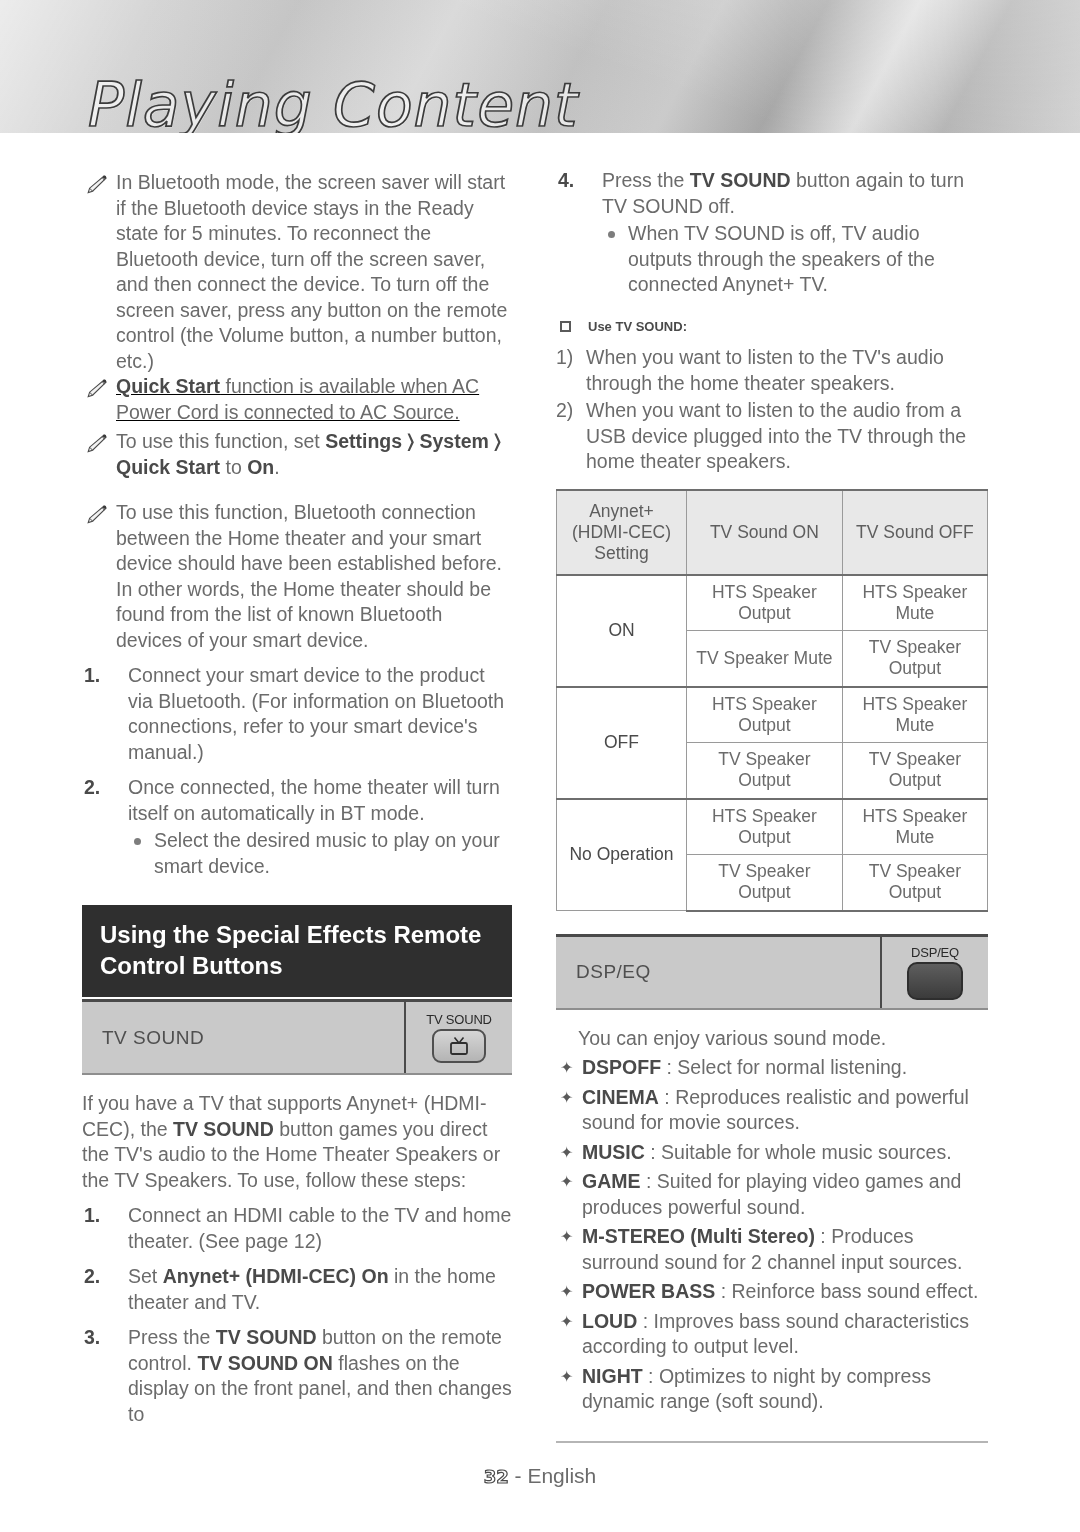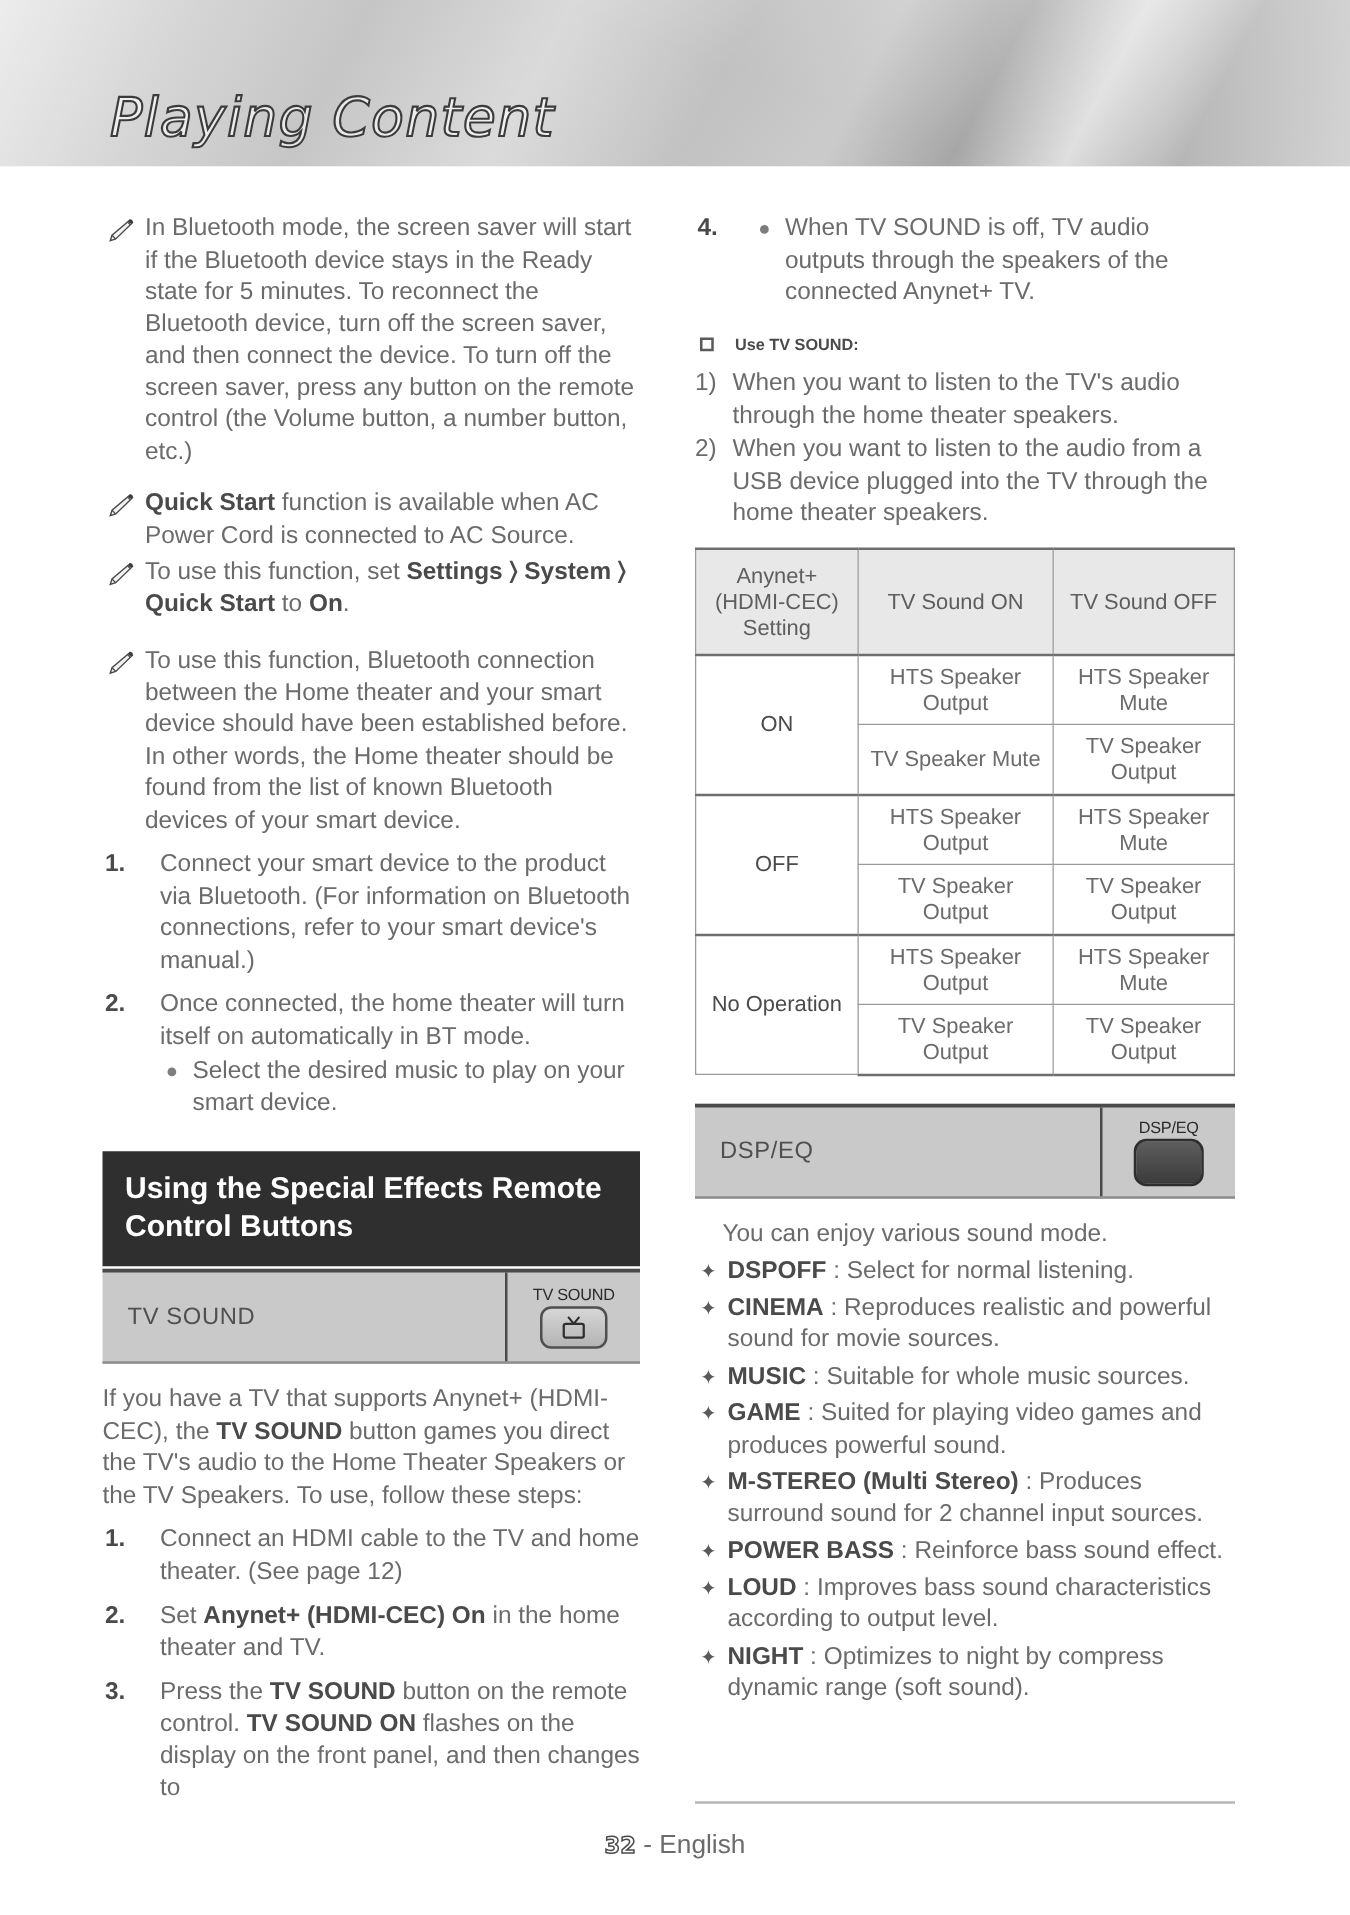--- a/index.html
+++ b/index.html
@@ -30,21 +30,21 @@
     overflow: hidden;
   }
   .banner::after{
     content:""; position:absolute; inset:0;
     background: linear-gradient(200deg, rgba(255,255,255,0.35) 0%, rgba(255,255,255,0) 45%);
   }
   .banner-title {
     position: absolute; left: 88px; top: 70px;
     font-family: "DejaVu Sans", sans-serif;
     font-style: italic; font-weight: 400;
-    font-size: 43px; letter-spacing: 1px;
+    font-size: 60px; letter-spacing: 1px;
     color: transparent;
     -webkit-text-stroke: 1.7px #3c3c3c;
     text-shadow: 0.8px 0.8px 0 rgba(255,255,255,0.6);
     white-space: nowrap; z-index: 3; text-align: right;
   }
 
   
   .col { position: absolute; top: 168px; width: 430px; }
   .col-left  { left: 82px; }
   .col-right { left: 556px; width: 432px; }
@@ -172,21 +172,21 @@
         <path d="M20 2 L22 4.2 L8.6 17.2 L4.2 18.6 L5.6 14.2 Z" fill="#f2f2f2" stroke="#4a4a4a" stroke-width="1.1"></path>
         <path d="M18.2 3.8 L20.3 5.9" stroke="#4a4a4a" stroke-width="1"></path>
         <path d="M5.6 14.2 L8.6 17.2" stroke="#4a4a4a" stroke-width="1"></path>
         <circle cx="20.6" cy="3.2" r="1.6" fill="#3a3a3a"></circle>
       </svg>
       <div class="para">In Bluetooth mode, the screen saver will start if the Bluetooth device stays in the Ready state for 5 minutes. To reconnect the Bluetooth device, turn off the screen saver, and then connect the device. To turn off the screen saver, press any button on the remote control (the Volume button, a number button, etc.)</div>
     </div>
 
 
 
-    <div class="noteitem" style="margin-top:16px;">
+    <div class="noteitem" style="margin-top:0;text-decoration:underline;">
       <svg class="note-icon" viewBox="0 0 24 20">
         <path d="M20 2 L22 4.2 L8.6 17.2 L4.2 18.6 L5.6 14.2 Z" fill="#f2f2f2" stroke="#4a4a4a" stroke-width="1.1"></path>
         <path d="M18.2 3.8 L20.3 5.9" stroke="#4a4a4a" stroke-width="1"></path>
         <path d="M5.6 14.2 L8.6 17.2" stroke="#4a4a4a" stroke-width="1"></path>
         <circle cx="20.6" cy="3.2" r="1.6" fill="#3a3a3a"></circle>
       </svg>
       <div class="para"><b>Quick Start</b><span> function is available when AC Power Cord is connected to AC Source.</span></div>
     </div>
 
     <div class="noteitem" style="margin-top:4px;">
@@ -255,20 +255,21 @@
       <div class="para"><span>Press the </span><b>TV SOUND</b><span> button on the remote control. </span><b>TV SOUND ON</b><span> flashes on the display on the front panel, and then changes to </span></div>
 
     </div>
 
   </div>
 
   <div class="col col-right">
 
     <div class="num-row" style="margin-top:0;">
       <span class="num-lbl">4.</span>
+      <div class="para"><span>Press the </span><b>TV SOUND</b><span> button again to turn TV SOUND off.</span></div>
       <div class="bullet-row" style="margin-top:2px;">
         <span class="bullet-dot"></span>
         <div class="para">When TV SOUND is off, TV audio outputs through the speakers of the connected Anynet+ TV.</div>
       </div>
     </div>
 
     <div class="sq-row">
       <span class="sq-mark"></span>
       <div class="sqtext">Use TV SOUND:</div>
     </div>

